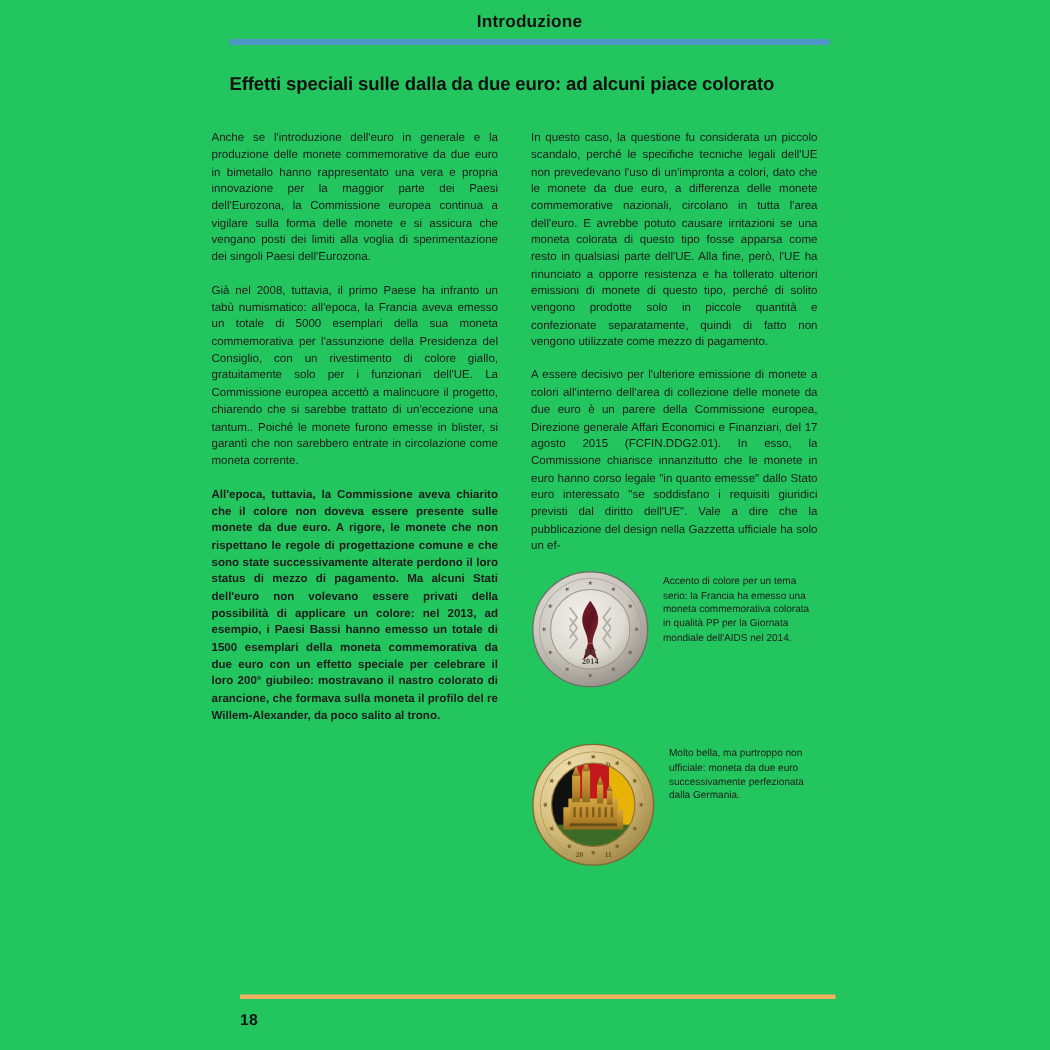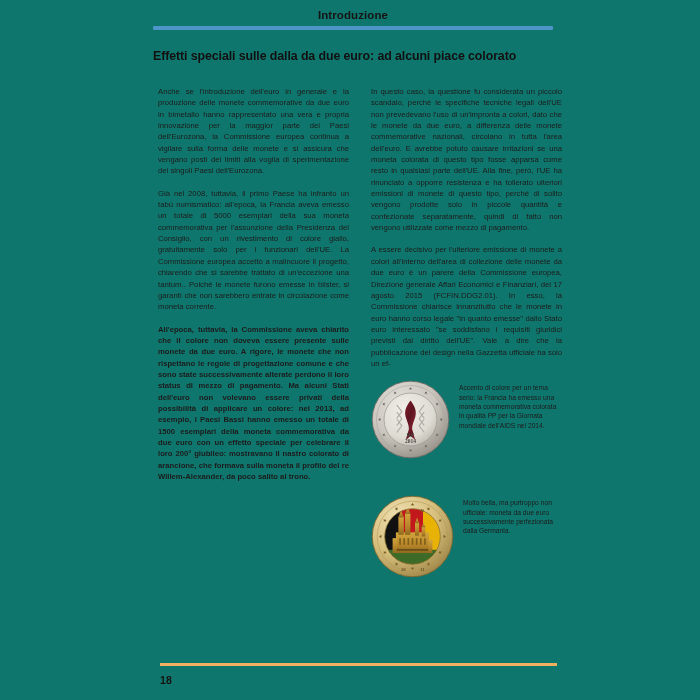--- a/index.html
+++ b/index.html
@@ -14,21 +14,21 @@
     color: #1a1a1a;
     position: relative;
     overflow: hidden;
   }
 
   .page {
     position: absolute;
     left: 0; top: 0;
     width: 700px;
     height: 700px;
-    background: #0f766e;
+    background: #22c55e;
   }
 
   
   .header-wrap {
     position: absolute;
     left: 153px;
     top: 8px;
     width: 400px;
   }
   .header-title {
@@ -56,21 +56,21 @@
     font-size: 12.4px;
     font-weight: bold;
     line-height: 16px;
     color: #111111;
     letter-spacing: -0.1px;
   }
 
   
   .columns {
     position: absolute;
-    left: 158px;
+    left: 141px;
     top: 86px;
     width: 404px;
     display: flex;
     gap: 22px;
   }
   .col {
     width: 191px;
   }
   .col p {
     margin: 0 0 11px 0;

